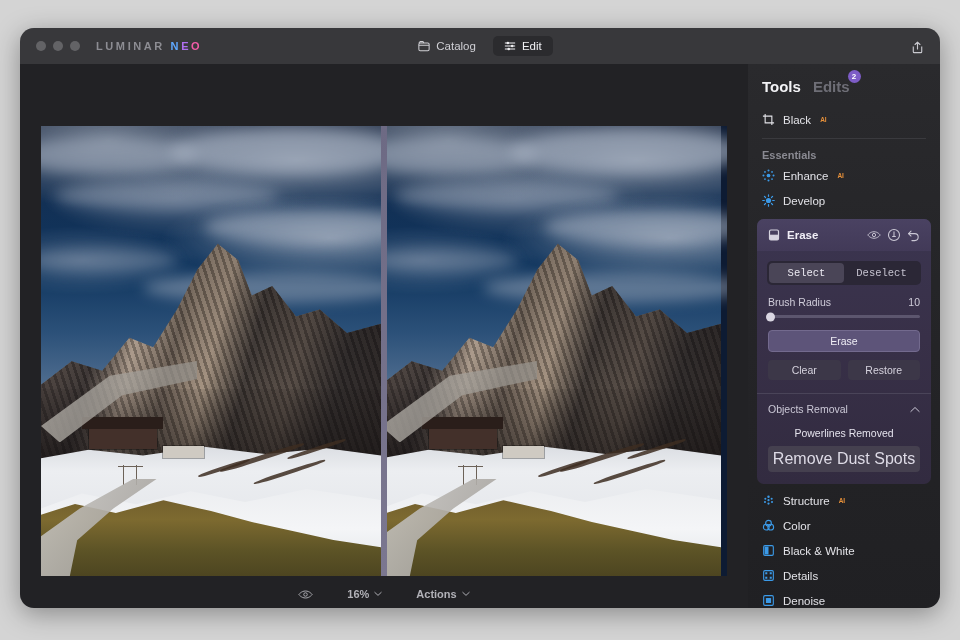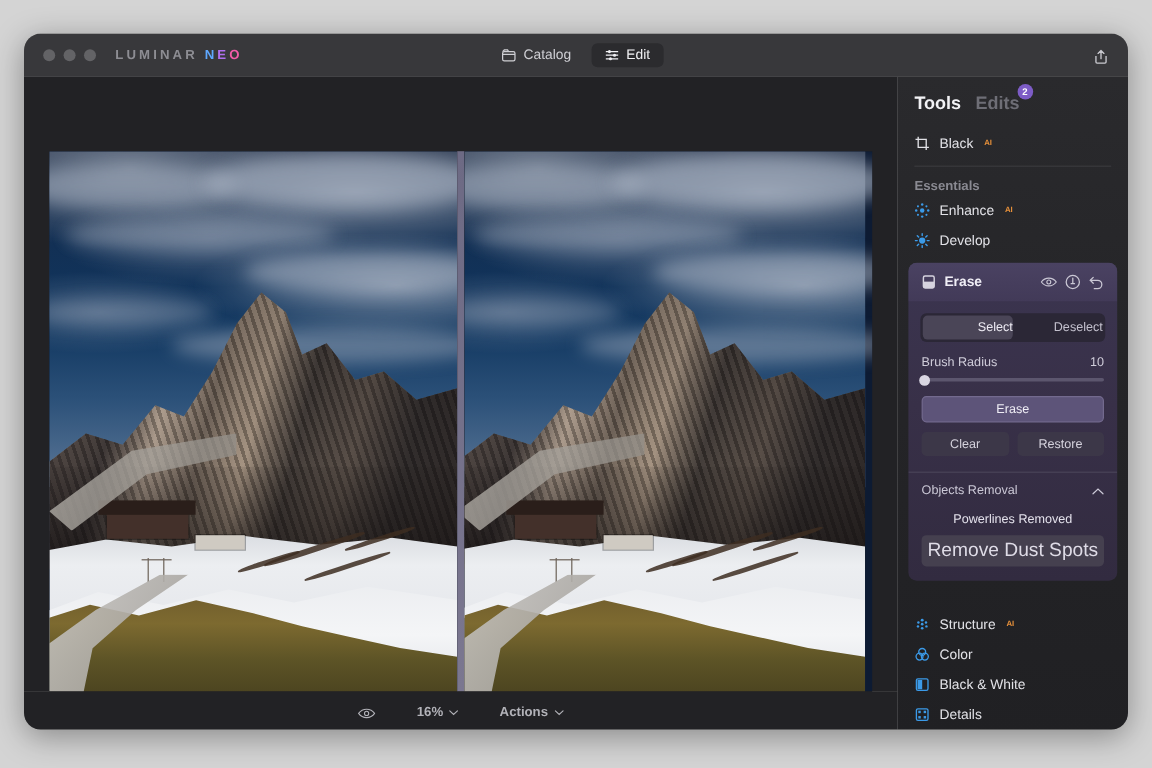--- a/index.html
+++ b/index.html
@@ -228,22 +228,22 @@
     font-size: 11.5px; color: #f0eef6; font-weight: 600;
   }
   #erase-head .spacer { flex: 1; }
   #erase-head .hicon { width: 14px; height: 14px; opacity: .85; }
 
   .seg {
     display: flex; margin: 10px 10px 0;
     background: #2b2736; border-radius: 5px; padding: 2px;
   }
   .seg-btn {
-    flex: 1; text-align: right; font-size: 10.5px; padding: 4px 0;
-    border-radius: 4px; color: #c3c0cd;
+    flex: 1; text-align: center; font-size: 10.5px; padding: 4px 0;
+    border-radius: 4px; color: #c3c0cd; font-family: Liberation Mono, monospace;
   }
   .seg-btn.active { background: #4a4557; color: #eceaf2; }
 
   .slider-block { margin: 11px 11px 0; }
   .slider-top { display: flex; justify-content: space-between; font-size: 10.5px; color: #cfccd9; }
   .slider-track {
     position: relative; height: 3px; border-radius: 2px;
     background: #5c566e; margin-top: 7px;
   }
   .slider-knob {
@@ -271,21 +271,21 @@
   .obj-status {
     text-align: center; font-size: 10.5px; color: #e4e2ec;
     padding: 10px 0 0;
   }
   .dust-btn {
     margin: 7px 11px 0; text-align: center;
     background: #45404f; border-radius: 4px; padding: 4px 0;
     font-size: 16px; color: #dedbe6;
   }
 
-  #bottom-tools { margin-top: 24px; }
+  #bottom-tools { margin-top: 4px; }
   #rp-scrollbar {
     position: absolute; right: 2px; top: 70px; width: 3px; height: 140px;
     background: #4a4a50; border-radius: 2px; opacity: .0;
   }
 </style>
 </head>
 <body>
 
 <div id="app-window">
 

